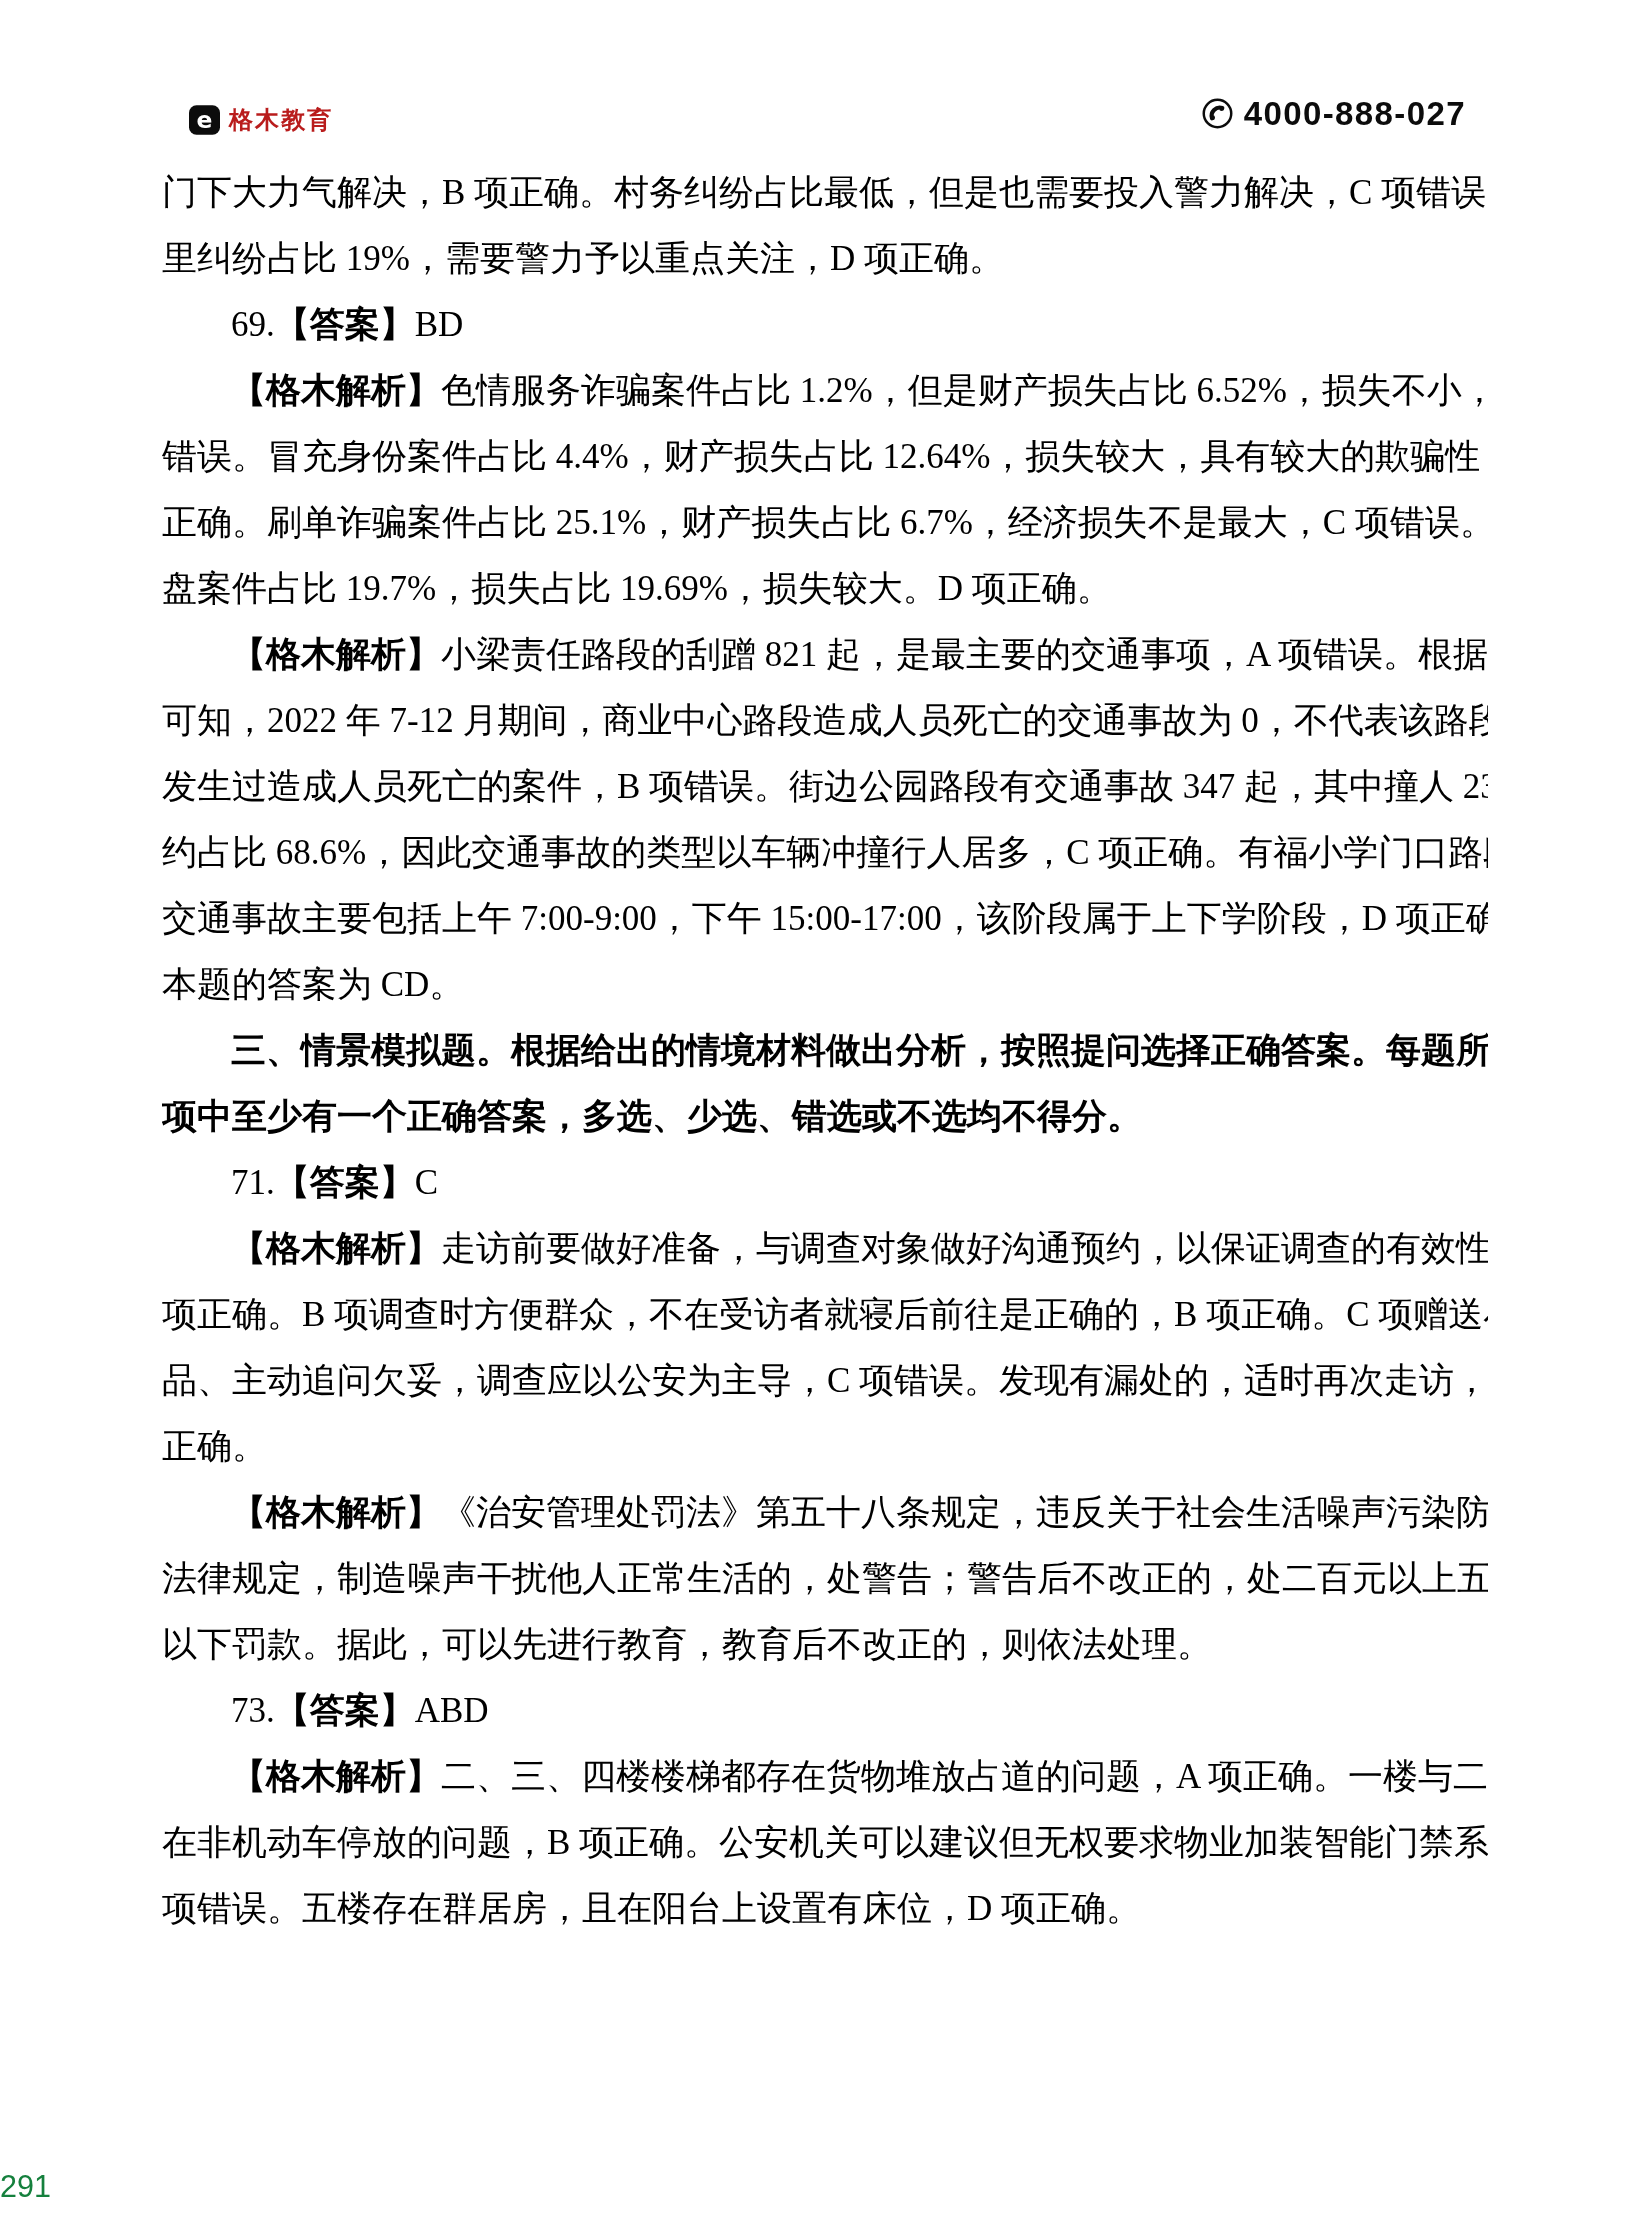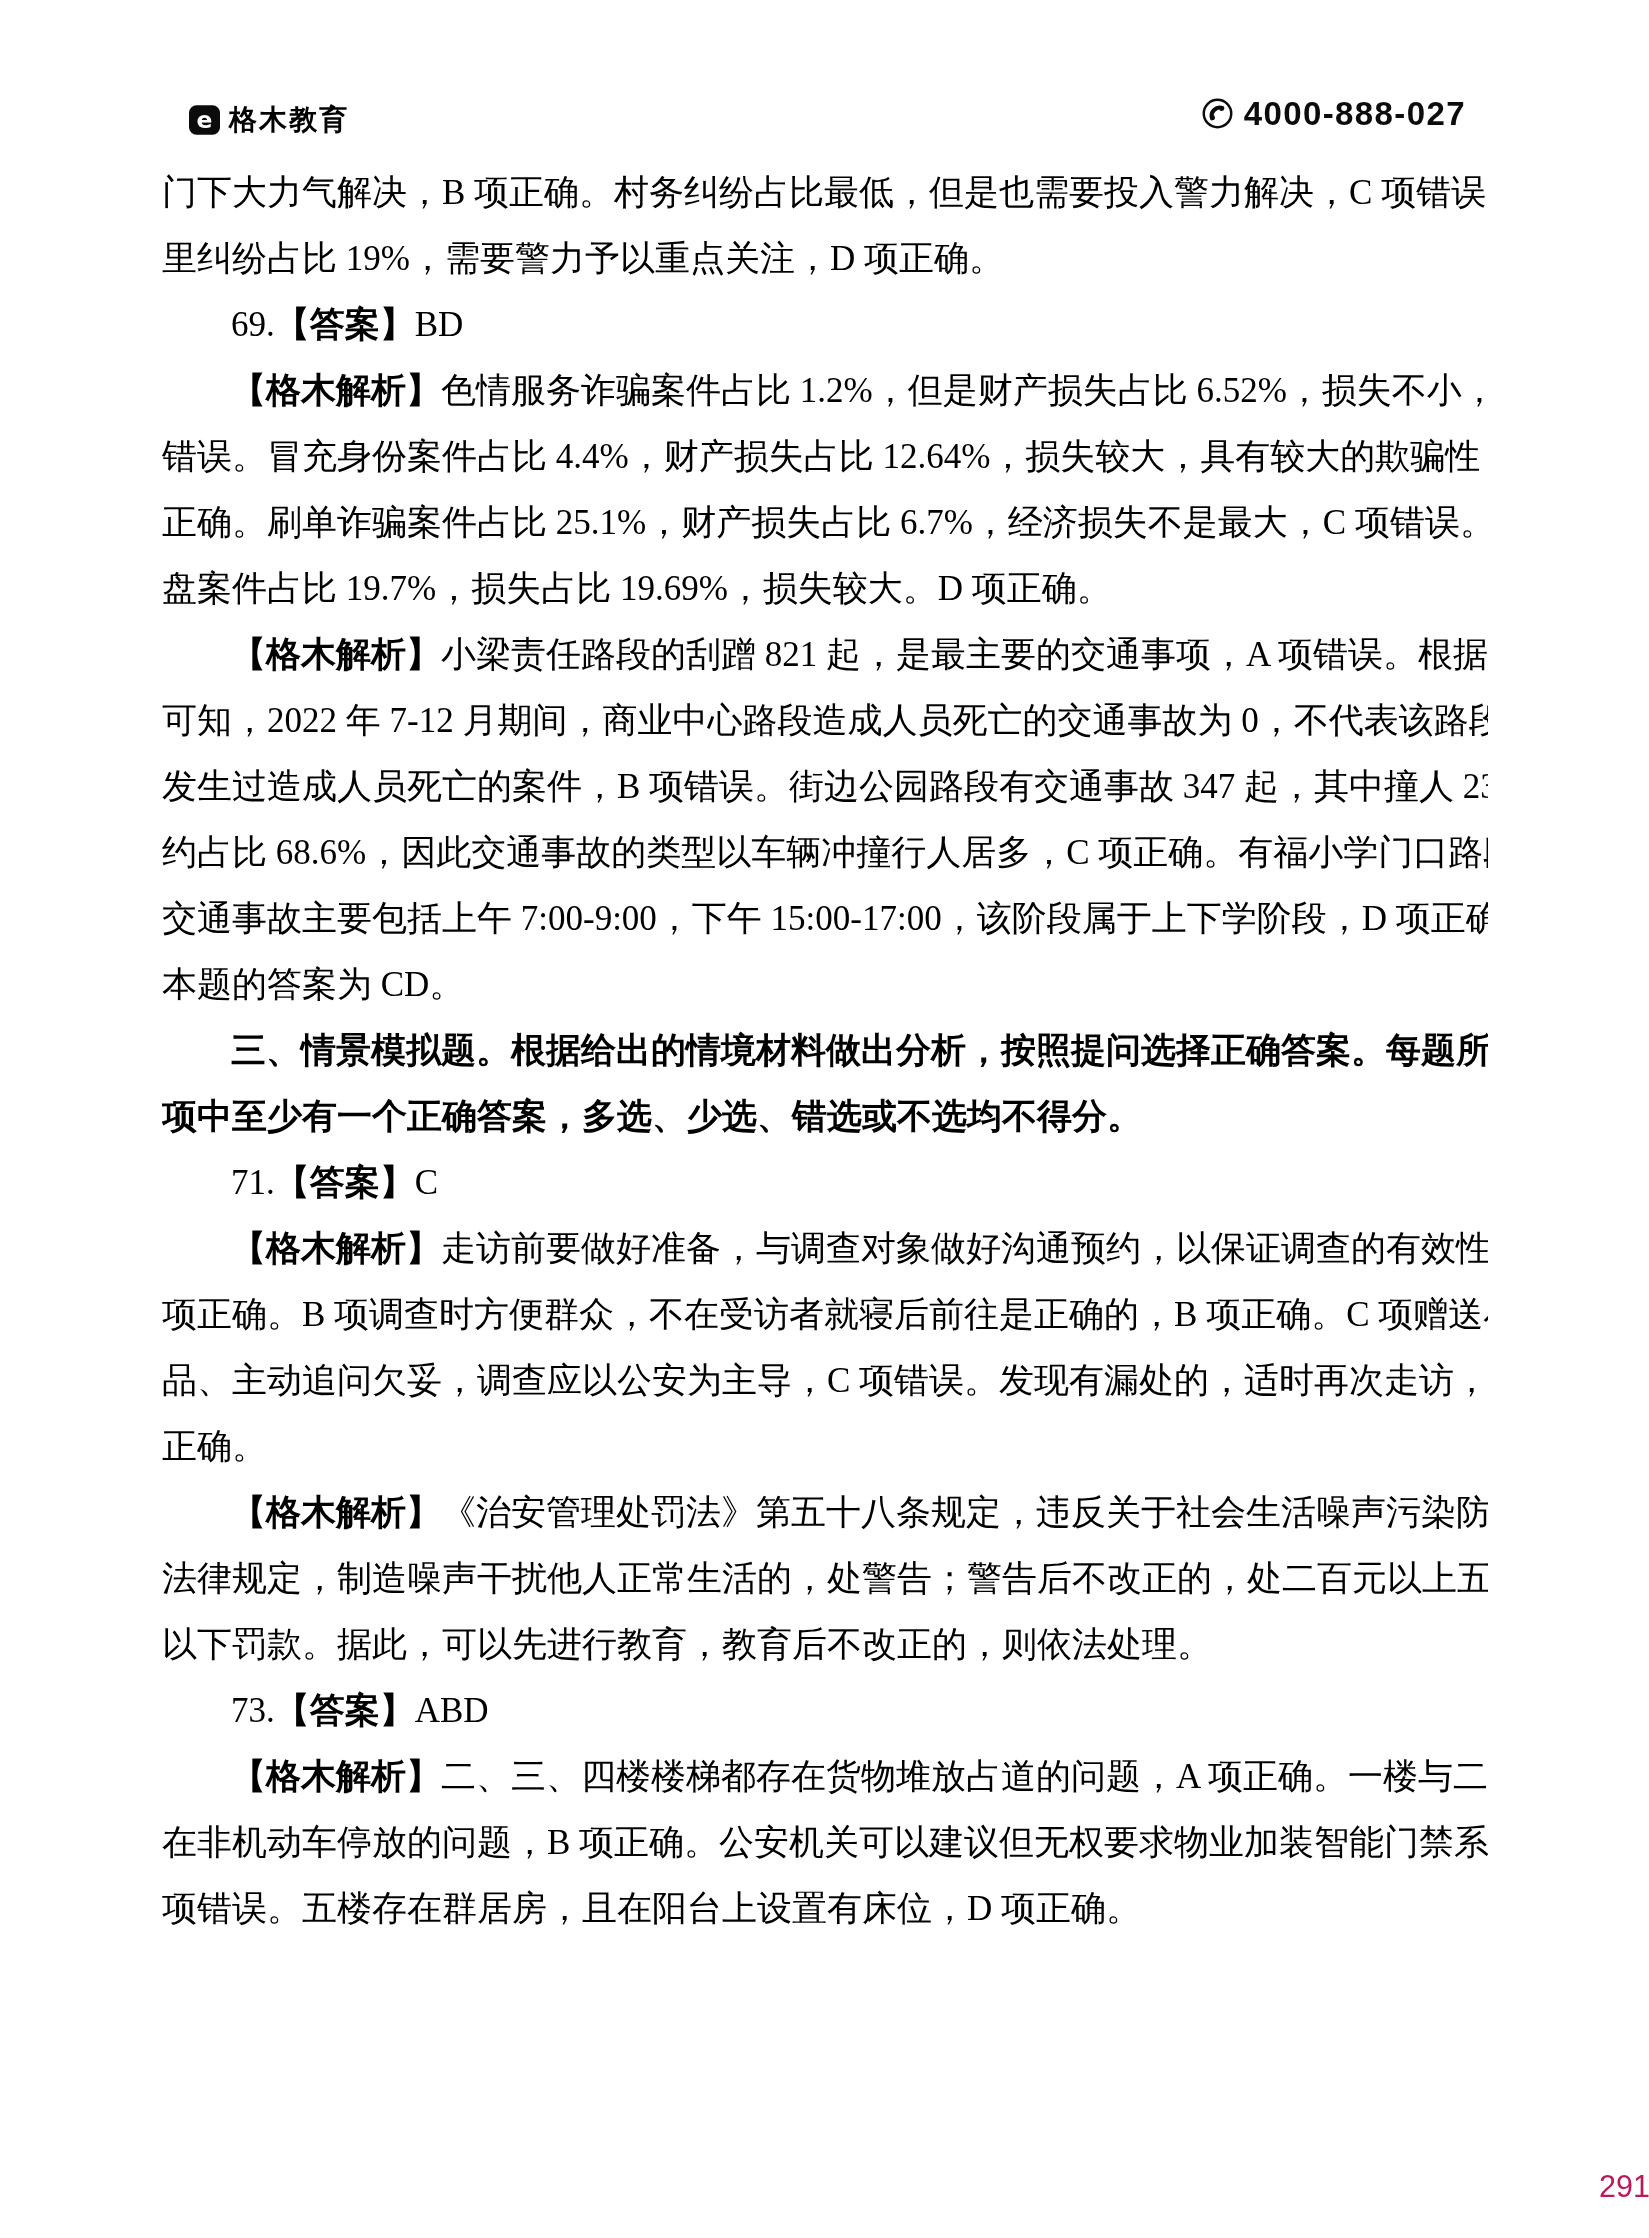--- a/index.html
+++ b/index.html
@@ -21,23 +21,23 @@
     left: 189px;
     top: 105px;
     display: flex;
     align-items: center;
     gap: 9px;
   }
   .brand .logo-badge { width: 31px; height: 30px; display: block; }
   .brand .logo-word {
     font-family: "Liberation Sans", "DejaVu Sans", sans-serif;
     font-weight: 800;
-    font-size: 28px;
+    font-size: 24px;
     letter-spacing: 2.1px;
-    color: #000000;
+    color: #b91c1c;
     line-height: 1;
   }
   .phone-wrap {
     position: absolute;
     left: 1201px;
     top: 97px;
     display: flex;
     align-items: center;
     gap: 9.7px;
   }
@@ -70,24 +70,24 @@
   .line.last { text-align: right; text-align-last: left; }
   .line.indent { text-indent: 69px; }
   .line b { font-weight: bold; }
 
   
   .page-num {
     position: absolute;
     left: 0;
     top: 2169px;
     width: 100%;
-    text-align: right;
+    text-align: left;
     font-family: "Liberation Sans", "DejaVu Sans", sans-serif;
     font-size: 30.5px;
-    color: #be185d;
+    color: #15803d;
   }
 </style>
 </head>
 <body>
 
 <div class="page">
 
   <div class="brand">
     <svg class="logo-badge" viewBox="0 0 45 43">
       <rect x="0" y="0" width="45" height="43" rx="11" ry="11" fill="#0c0c0c"></rect>

